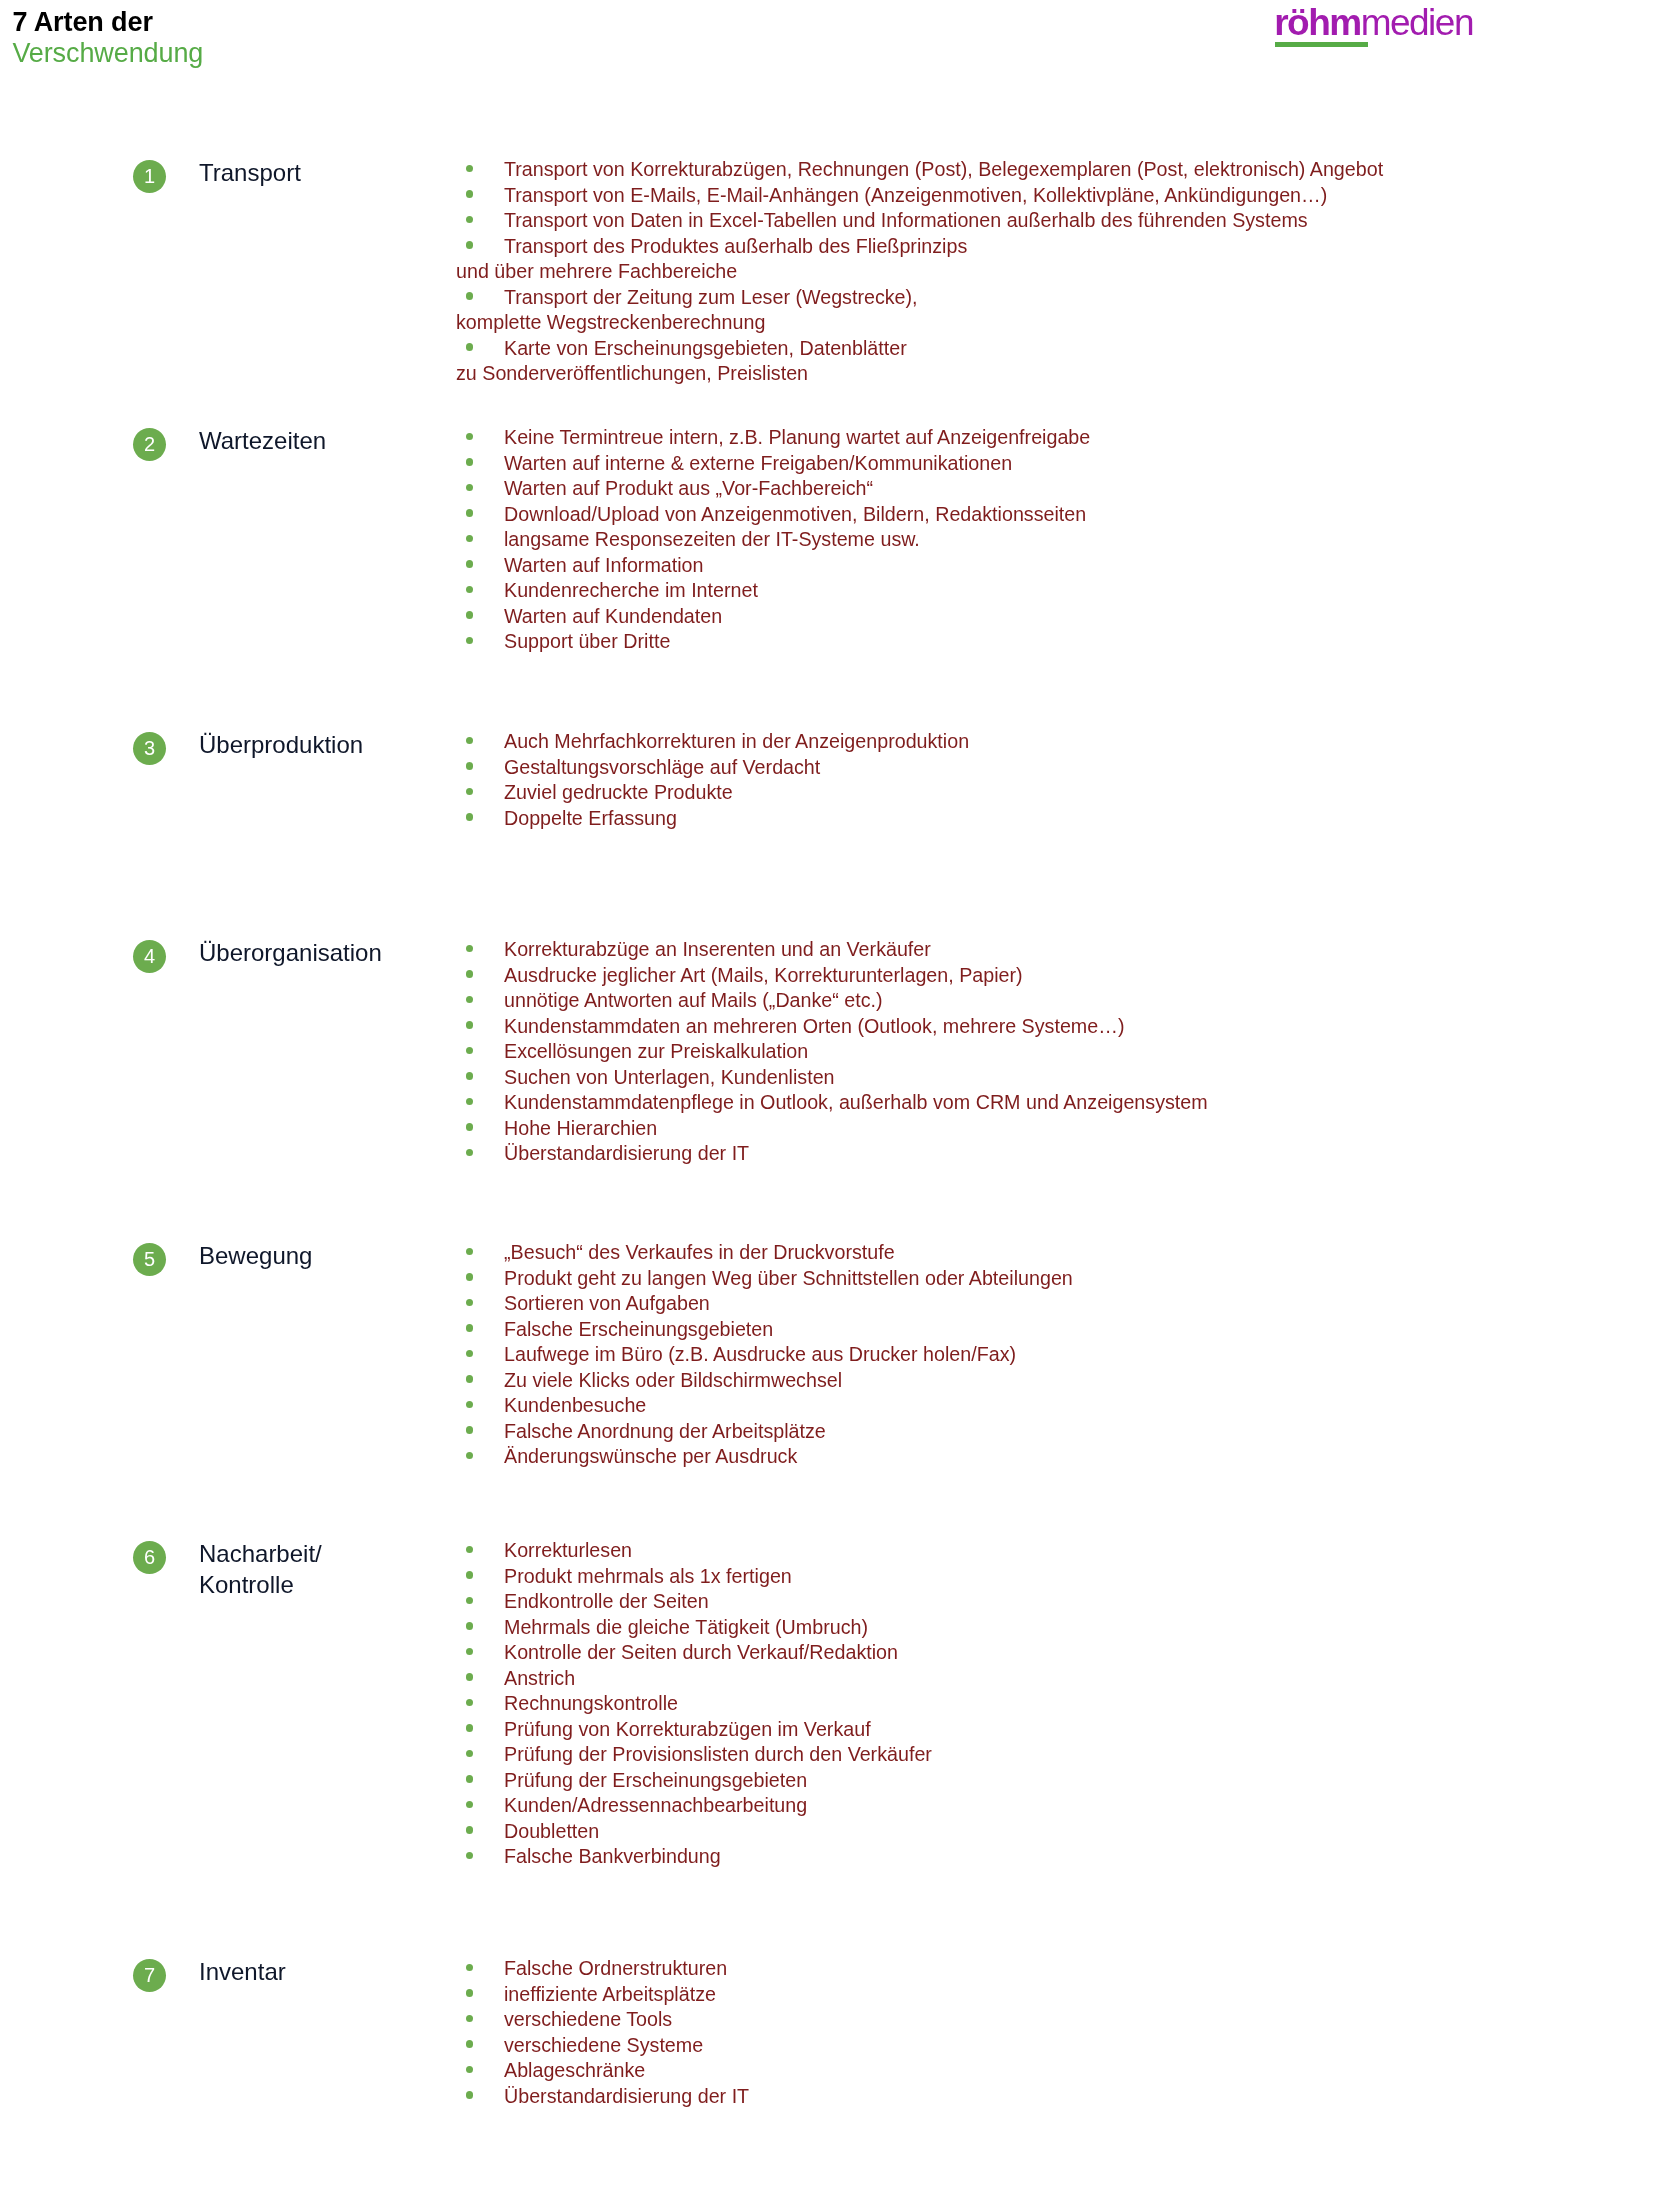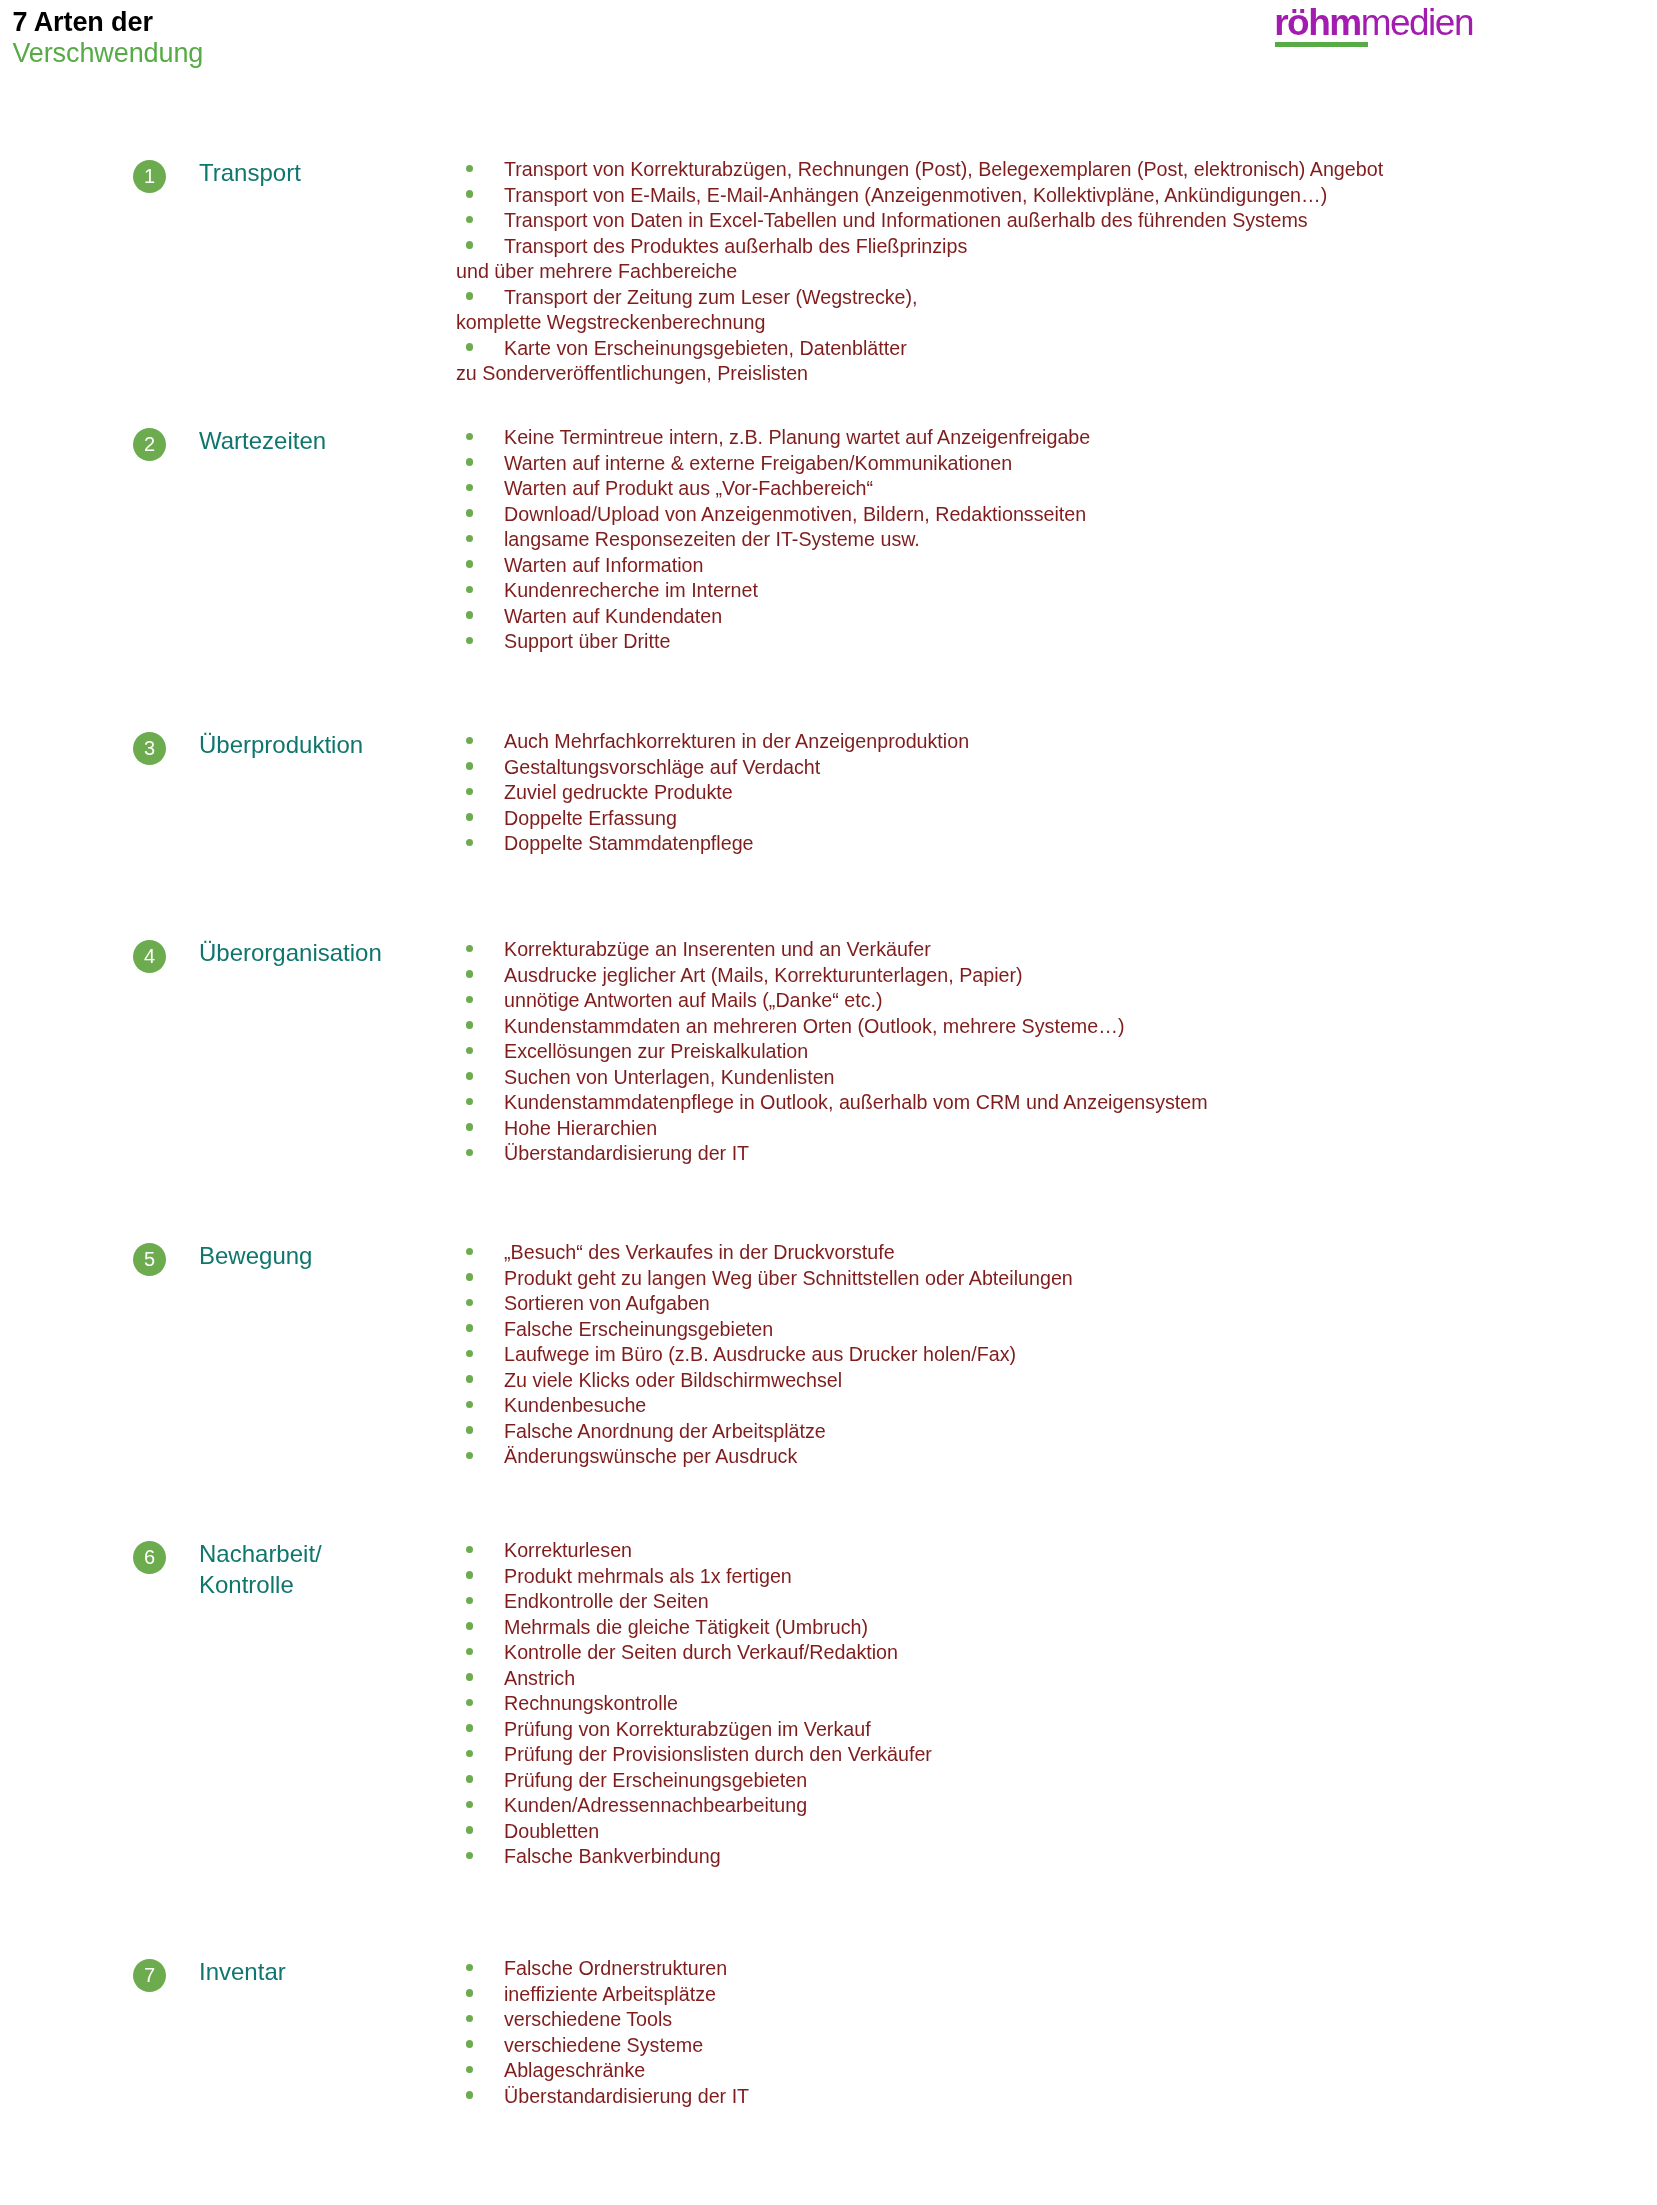--- a/index.html
+++ b/index.html
@@ -90,21 +90,21 @@
     font-size: 20px;
     line-height: 33px;
     text-align: center;
     font-weight: normal;
   }
   .section-title {
     position: absolute;
     left: 199px;
     top: -2.8px;
     font-size: 24px;
-    color: #0f766e;
+    color: #0f172a;
     line-height: 1.30;
     white-space: pre-line;
   }
   .bullets {
     position: absolute;
     left: 456px;
     top: -2.8px;
     width: 1201px;
   }
   .bullet-row {
@@ -184,21 +184,20 @@
       </div>
     </div>
     <div class="section" style="top: 732px;">
       <div class="badge">3</div>
       <div class="section-title">Überproduktion</div>
       <div class="bullets">
         <div class="bullet-row"><span class="bullet-dot"></span><span class="bullet-text">Auch Mehrfachkorrekturen in der Anzeigenproduktion</span></div>
         <div class="bullet-row"><span class="bullet-dot"></span><span class="bullet-text">Gestaltungsvorschläge auf Verdacht</span></div>
         <div class="bullet-row"><span class="bullet-dot"></span><span class="bullet-text">Zuviel gedruckte Produkte</span></div>
         <div class="bullet-row"><span class="bullet-dot"></span><span class="bullet-text">Doppelte Erfassung</span></div>
-        <div class="bullet-row"><span class="bullet-dot"></span><span class="bullet-text">Doppelte Stammdatenpflege</span></div>
       </div>
     </div>
     <div class="section" style="top: 940px;">
       <div class="badge">4</div>
       <div class="section-title">Überorganisation</div>
       <div class="bullets">
         <div class="bullet-row"><span class="bullet-dot"></span><span class="bullet-text">Korrekturabzüge an Inserenten und an Verkäufer</span></div>
         <div class="bullet-row"><span class="bullet-dot"></span><span class="bullet-text">Ausdrucke jeglicher Art (Mails, Korrekturunterlagen, Papier)</span></div>
         <div class="bullet-row"><span class="bullet-dot"></span><span class="bullet-text">unnötige Antworten auf Mails („Danke“ etc.)</span></div>
         <div class="bullet-row"><span class="bullet-dot"></span><span class="bullet-text">Kundenstammdaten an mehreren Orten (Outlook, mehrere Systeme…)</span></div>

